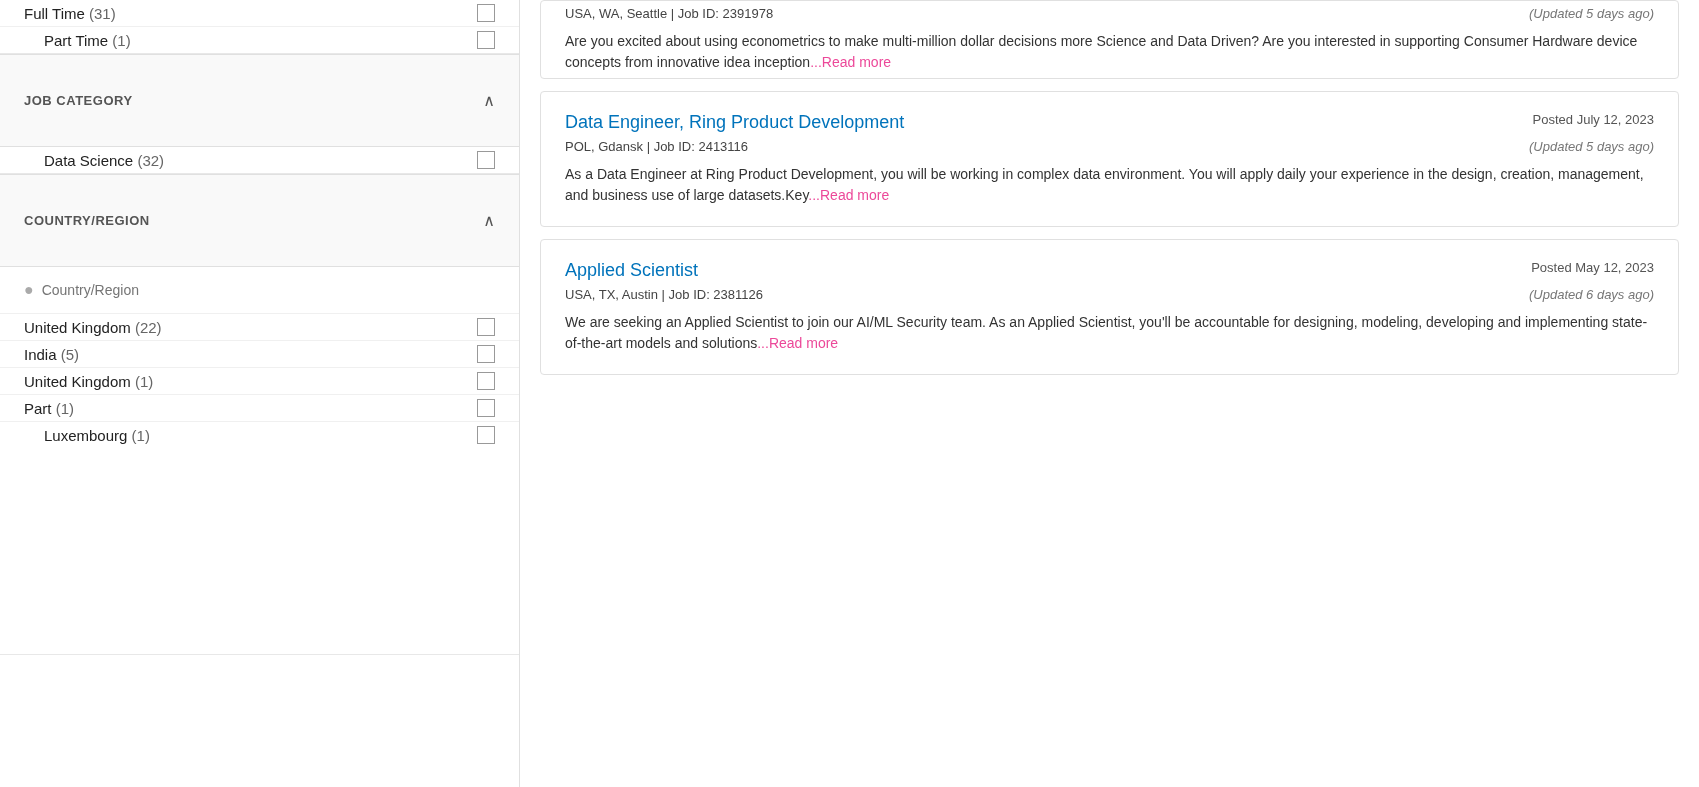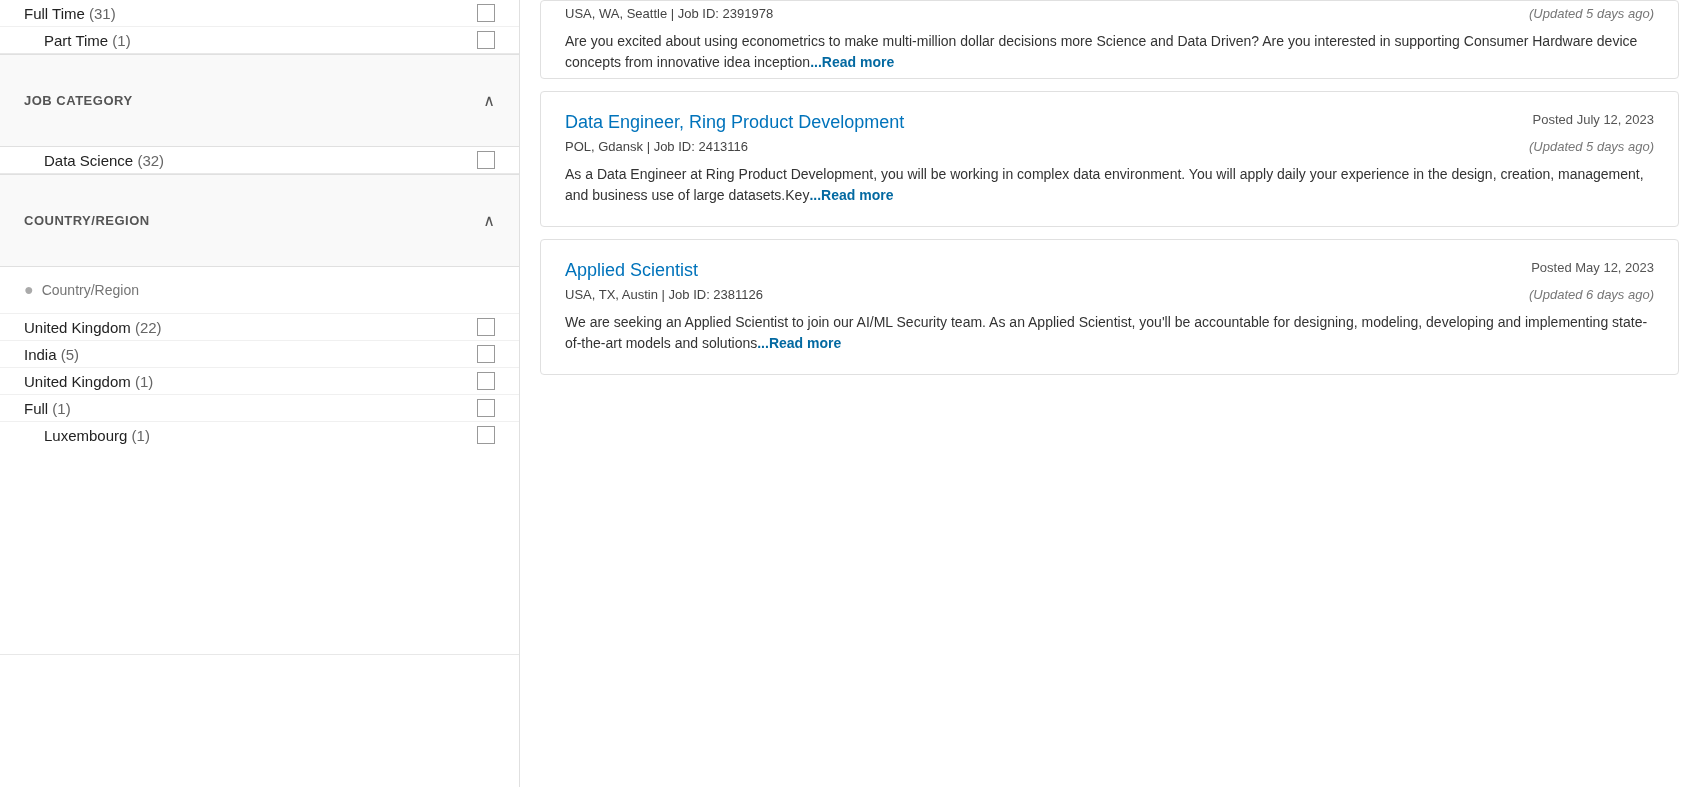--- a/index.html
+++ b/index.html
@@ -186,24 +186,23 @@
       font-style: italic;
     }
 
     .job-description {
       font-size: 14px;
       color: #333;
       line-height: 1.5;
     }
 
     .read-more {
-      color: #0369a1;
+      color: #ec4899;
       text-decoration: none;
       cursor: pointer;
-      font-weight: bold;
     }
 
     
     .job-card-partial {
       border: 1px solid #e0e0e0;
       border-radius: 4px;
       margin: 0 20px 12px 20px;
       padding: 5px 24px;
       background: #fff;
     }
@@ -276,21 +275,21 @@
         <div class="filter-row">
           <span class="filter-label">
             <span>United Kingdom</span>
             <span class="filter-count">(1)</span>
           </span>
           <div class="checkbox"></div>
         </div>
 
         <div class="filter-row">
           <span class="filter-label">
-            <span>Full</span>
+            <span>Part</span>
             <span class="filter-count">(1)</span>
           </span>
           <div class="checkbox"></div>
         </div>
 
         <div class="filter-row">
           <span class="filter-label">
             <span>Luxembourg</span>
             <span class="filter-count">(1)</span>
           </span>

